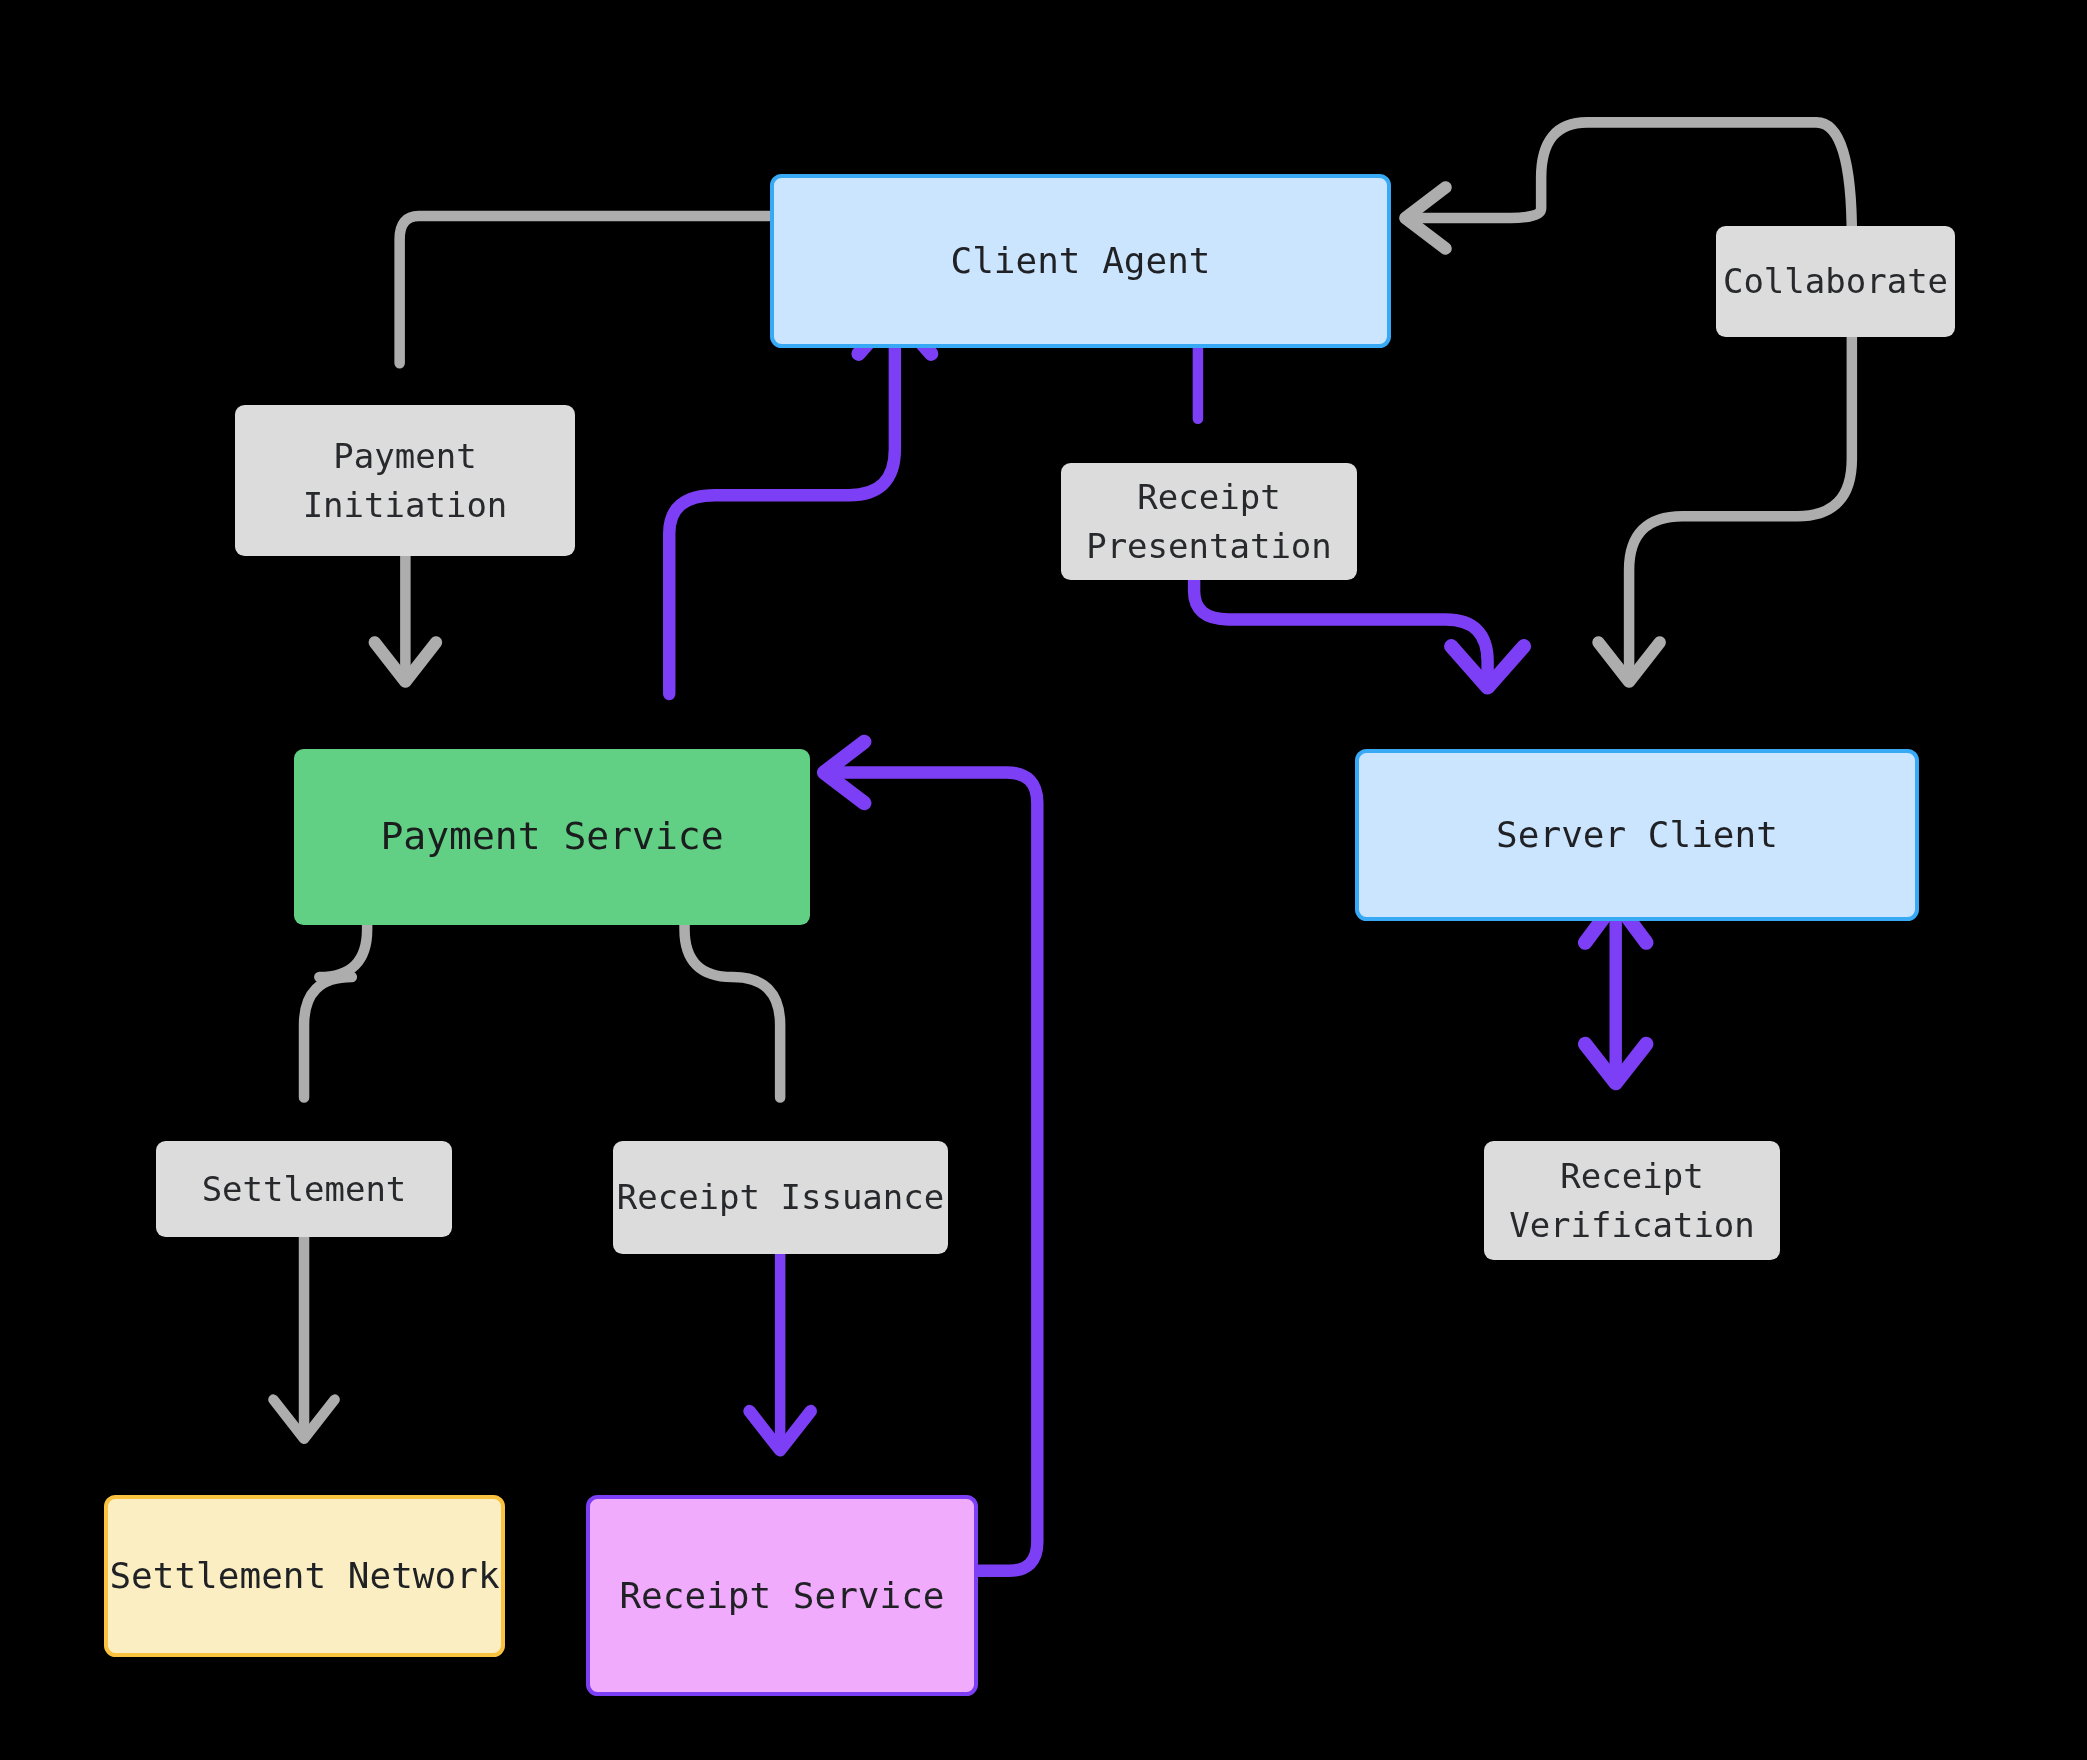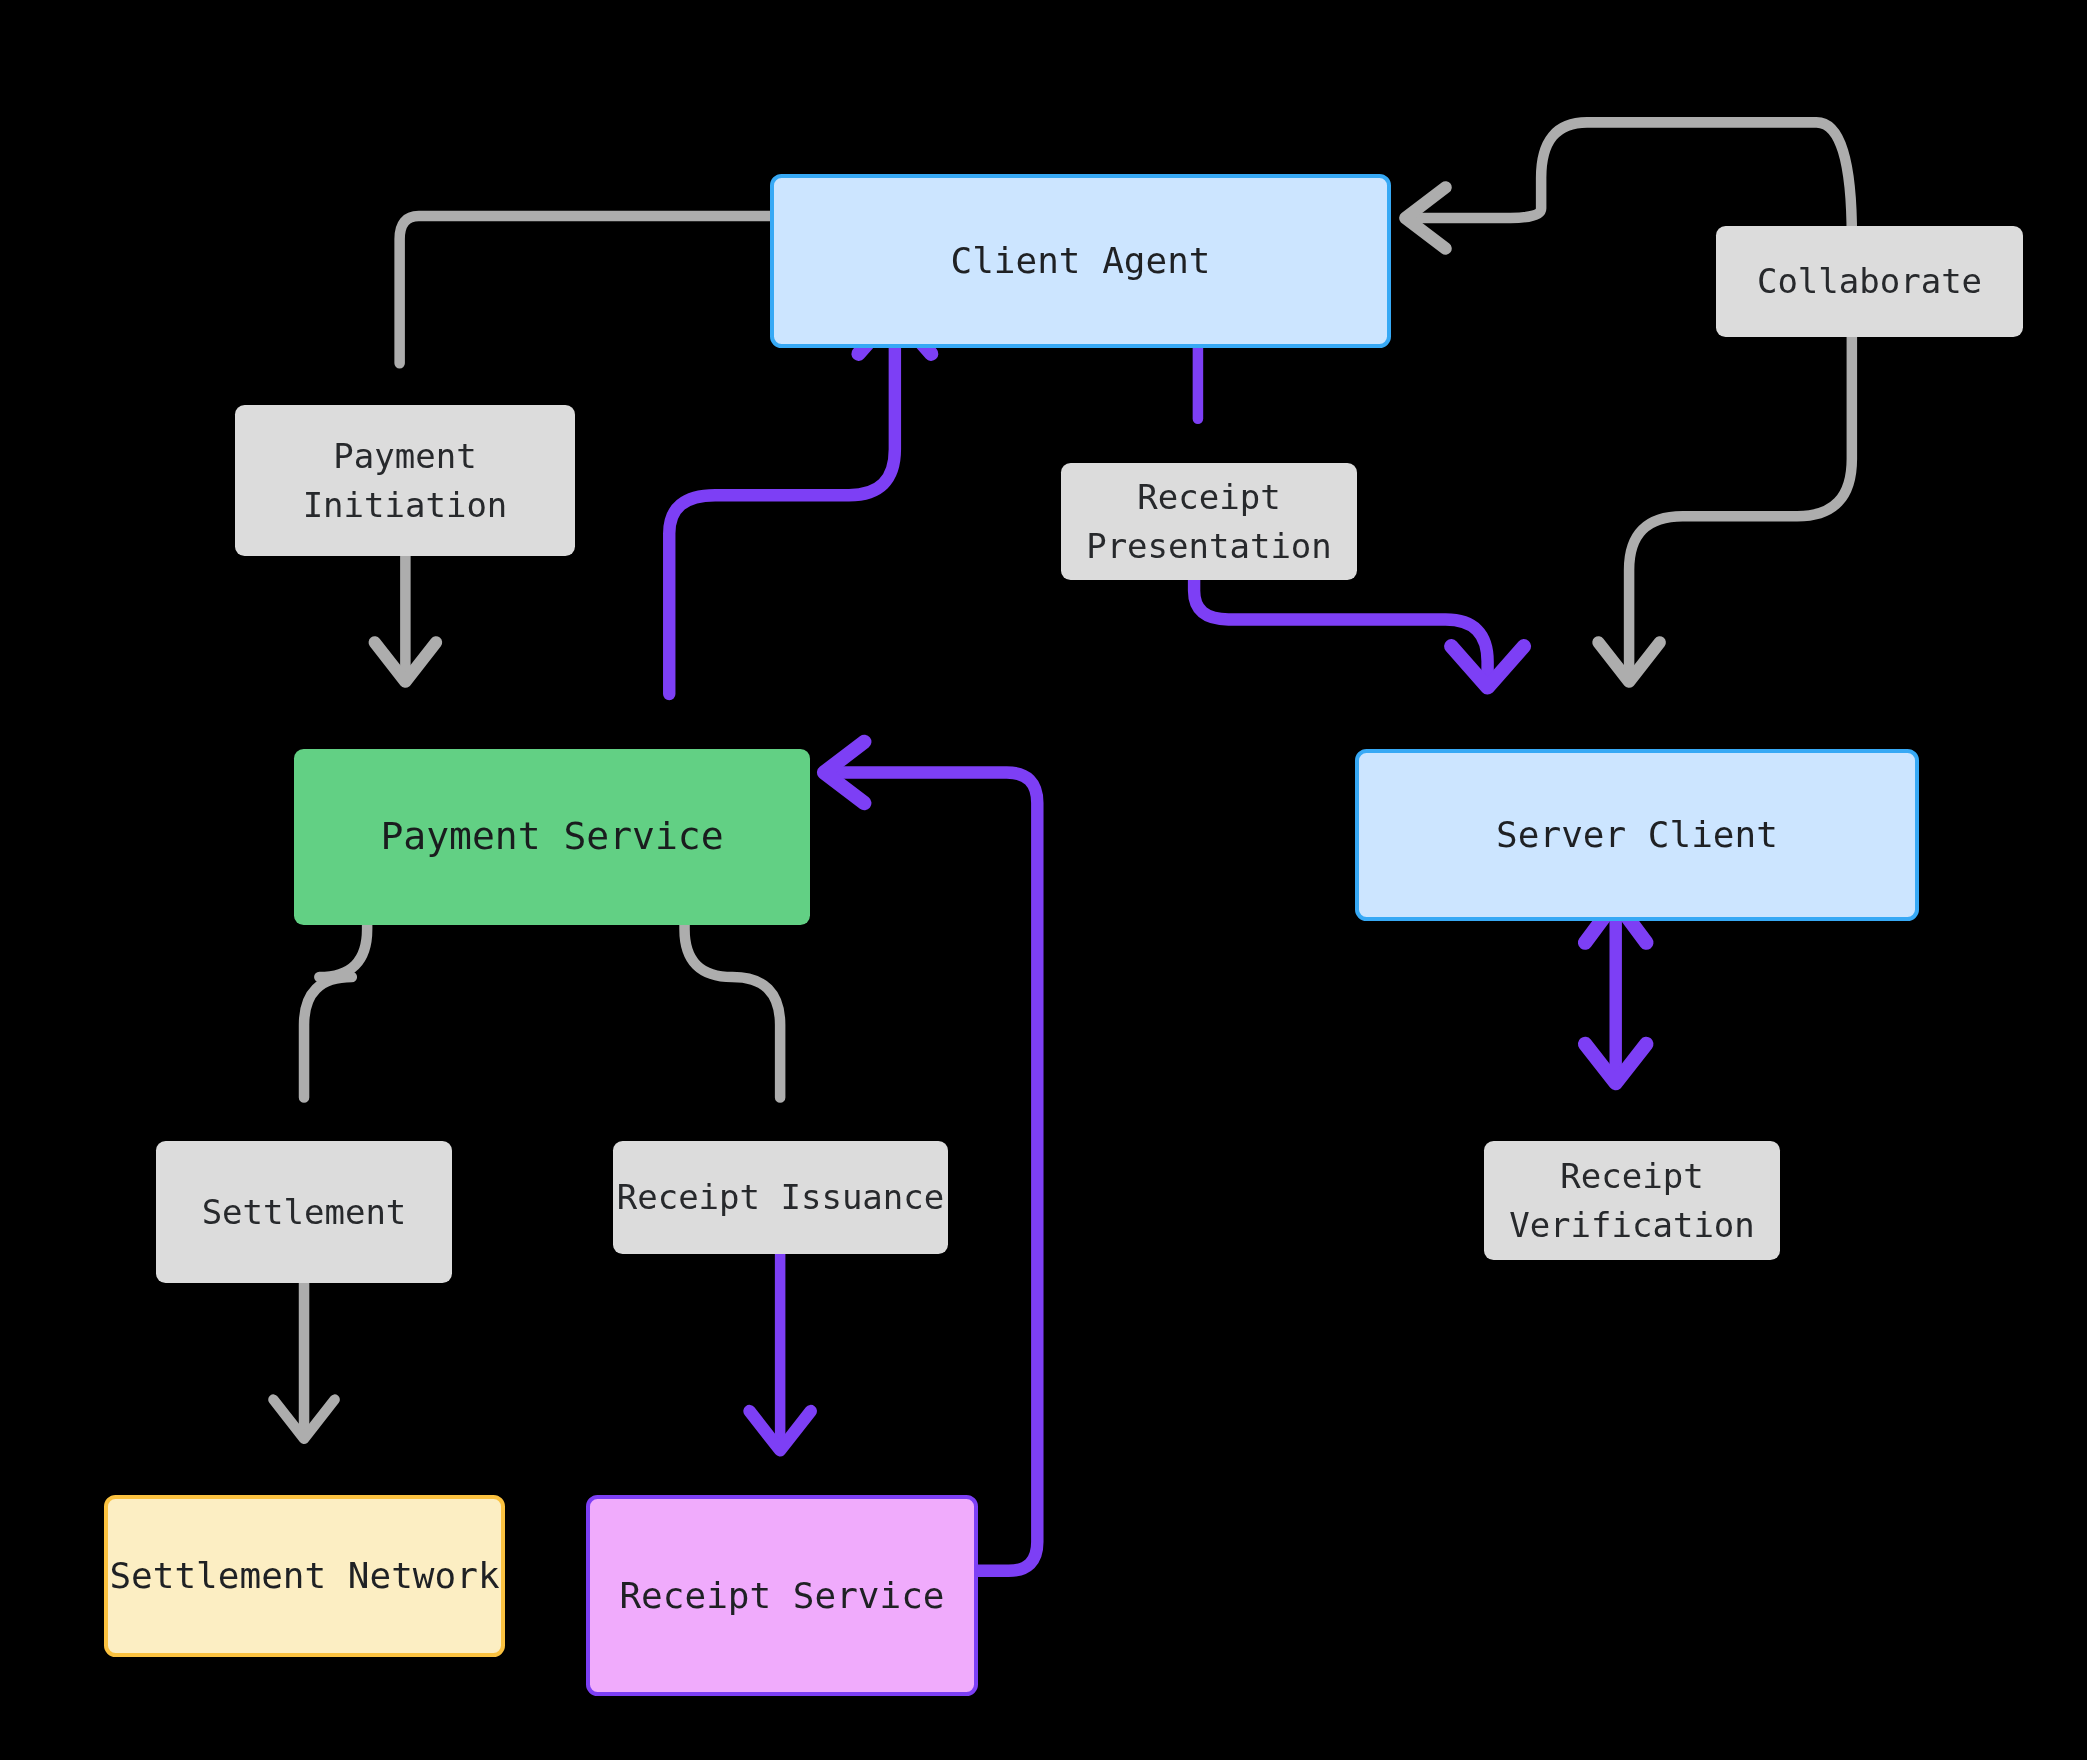--- a/index.html
+++ b/index.html
@@ -134,35 +134,35 @@
   </div>
 
   <div class="node service-purple" style="left:586px; top:1451px; width:392px; height:201px;">
     <span>Receipt Service</span>
   </div>
 
   <div class="node network-yellow" style="left:104px; top:1451px; width:401px; height:162px;">
     <span>Settlement Network</span>
   </div>
 
-  <div class="node edgelabel" style="left:1716px; top:182px; width:307px; height:111px;">
+  <div class="node edgelabel" style="left:1716px; top:182px; width:239px; height:111px;">
     <span>Collaborate</span>
   </div>
 
   <div class="node edgelabel" style="left:235px; top:361px; width:340px; height:151px;">
     <span>Payment
 Initiation</span>
   </div>
 
   <div class="node edgelabel" style="left:1061px; top:419px; width:296px; height:117px;">
     <span>Receipt
 Presentation</span>
   </div>
 
-  <div class="node edgelabel" style="left:156px; top:1097px; width:296px; height:142px;">
+  <div class="node edgelabel" style="left:156px; top:1097px; width:296px; height:96px;">
     <span>Settlement</span>
   </div>
 
   <div class="node edgelabel" style="left:613px; top:1097px; width:335px; height:113px;">
     <span>Receipt Issuance</span>
   </div>
 
   <div class="node edgelabel" style="left:1484px; top:1097px; width:296px; height:119px;">
     <span>Receipt
 Verification</span>

